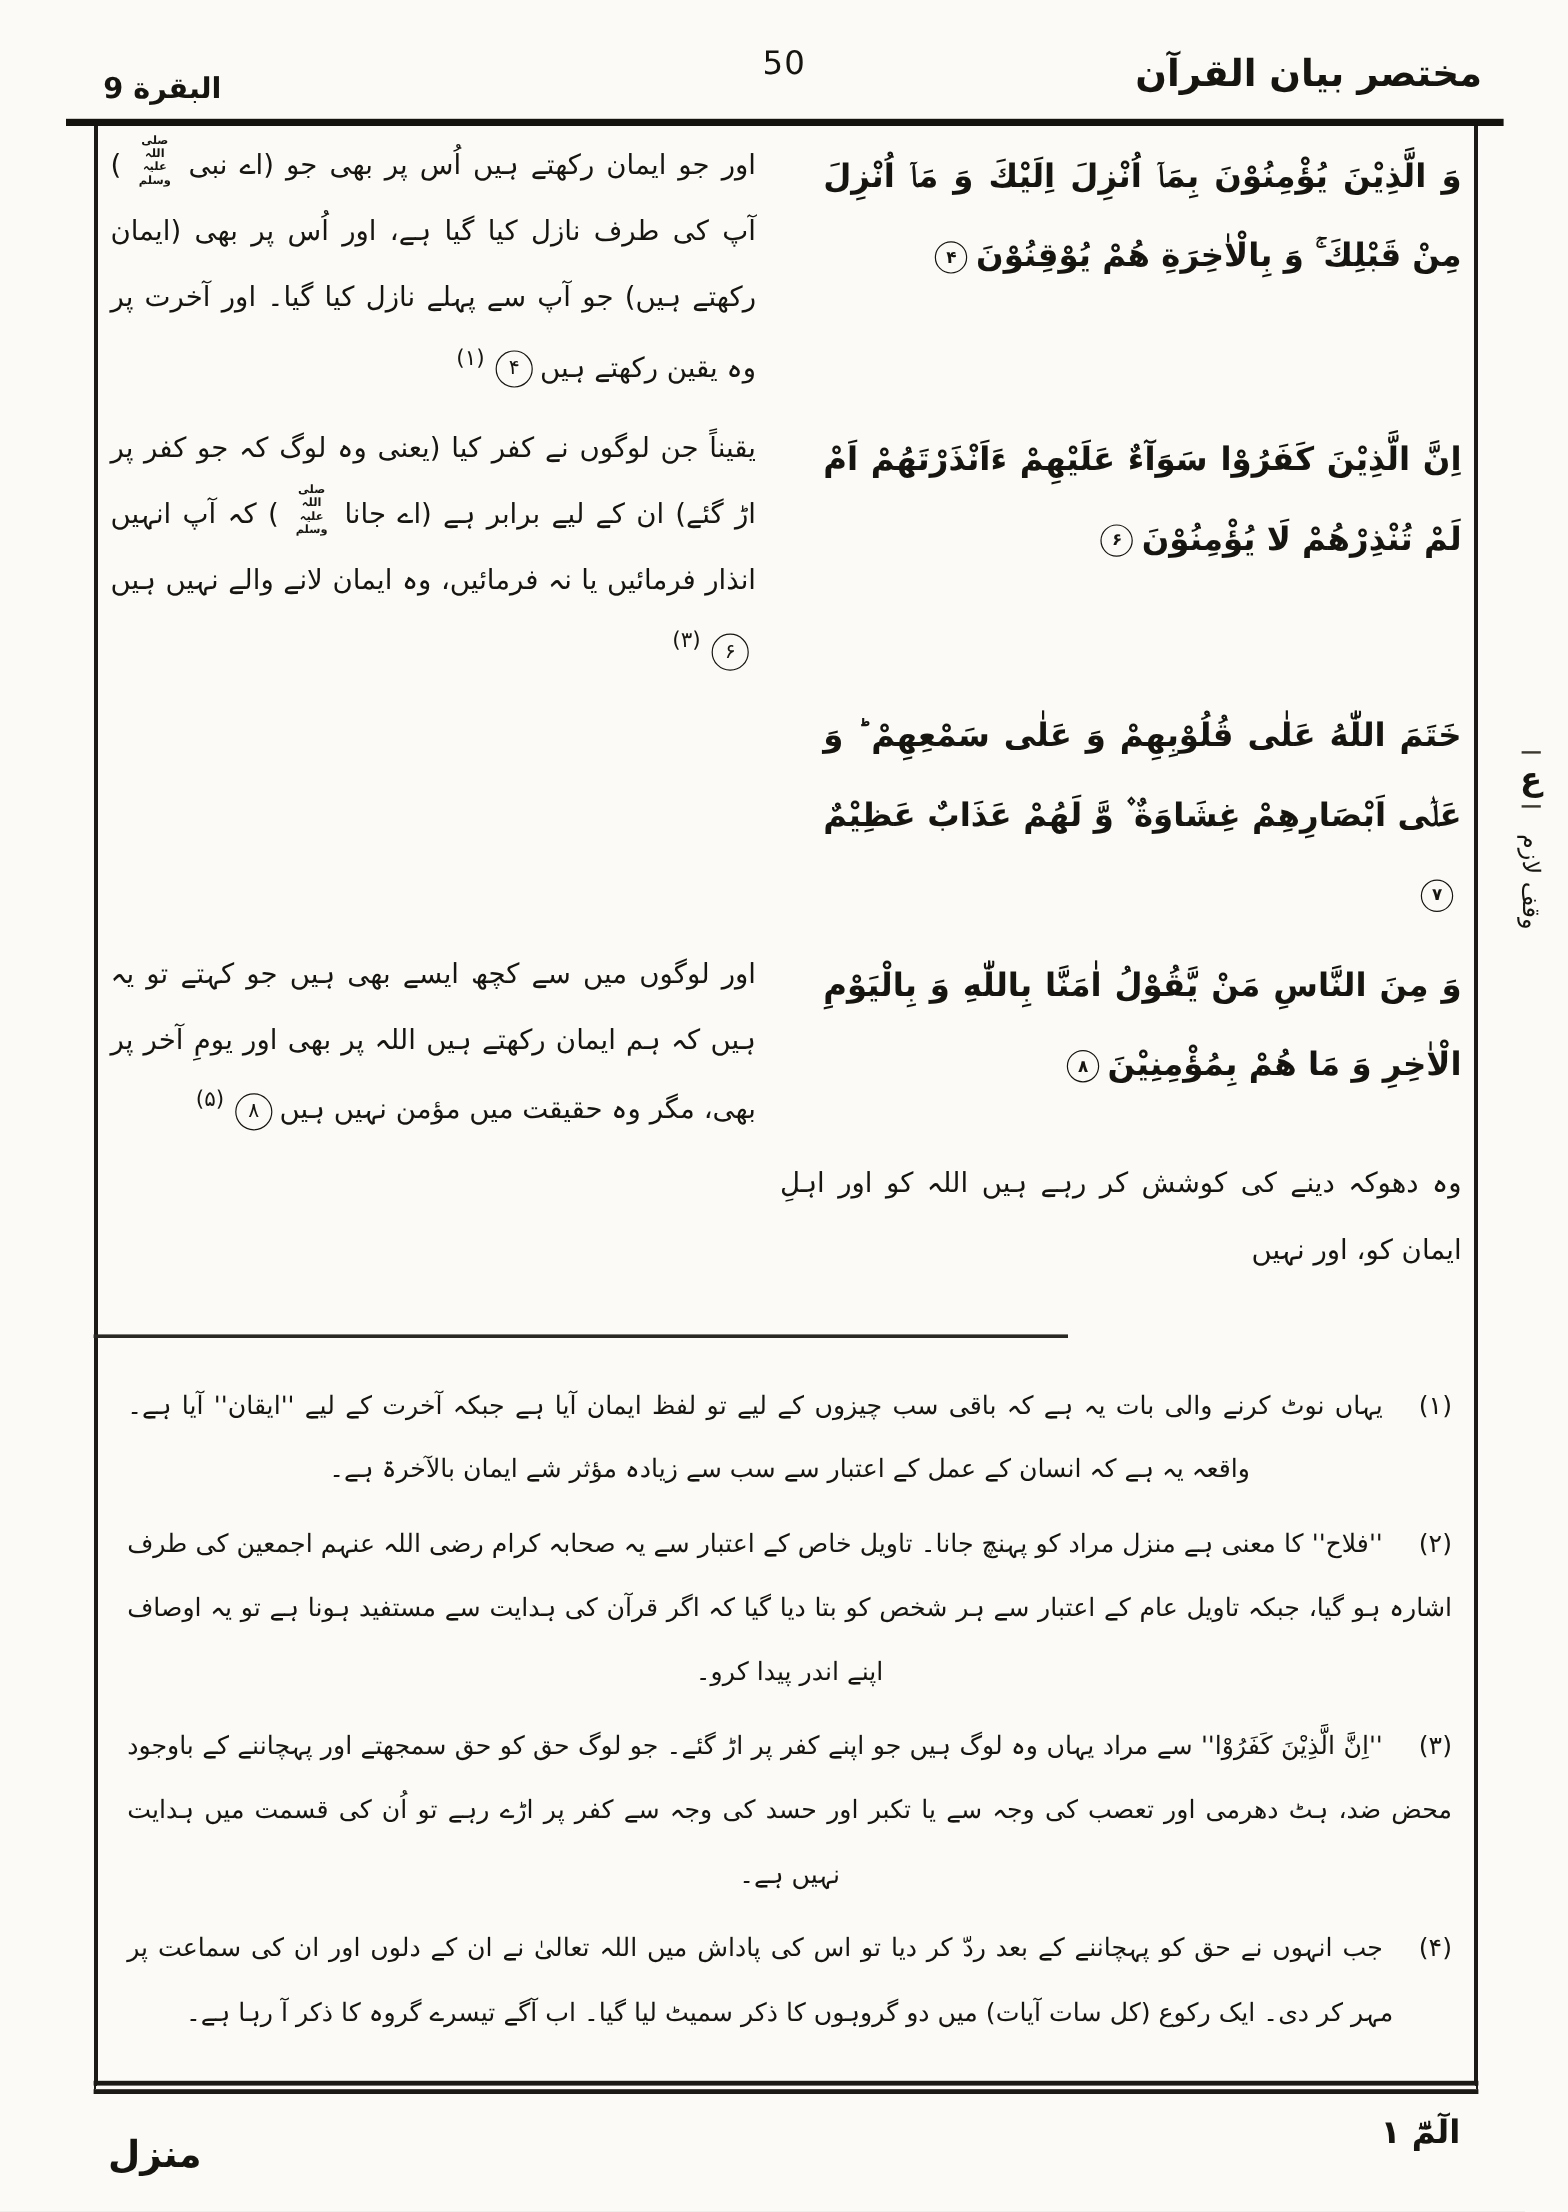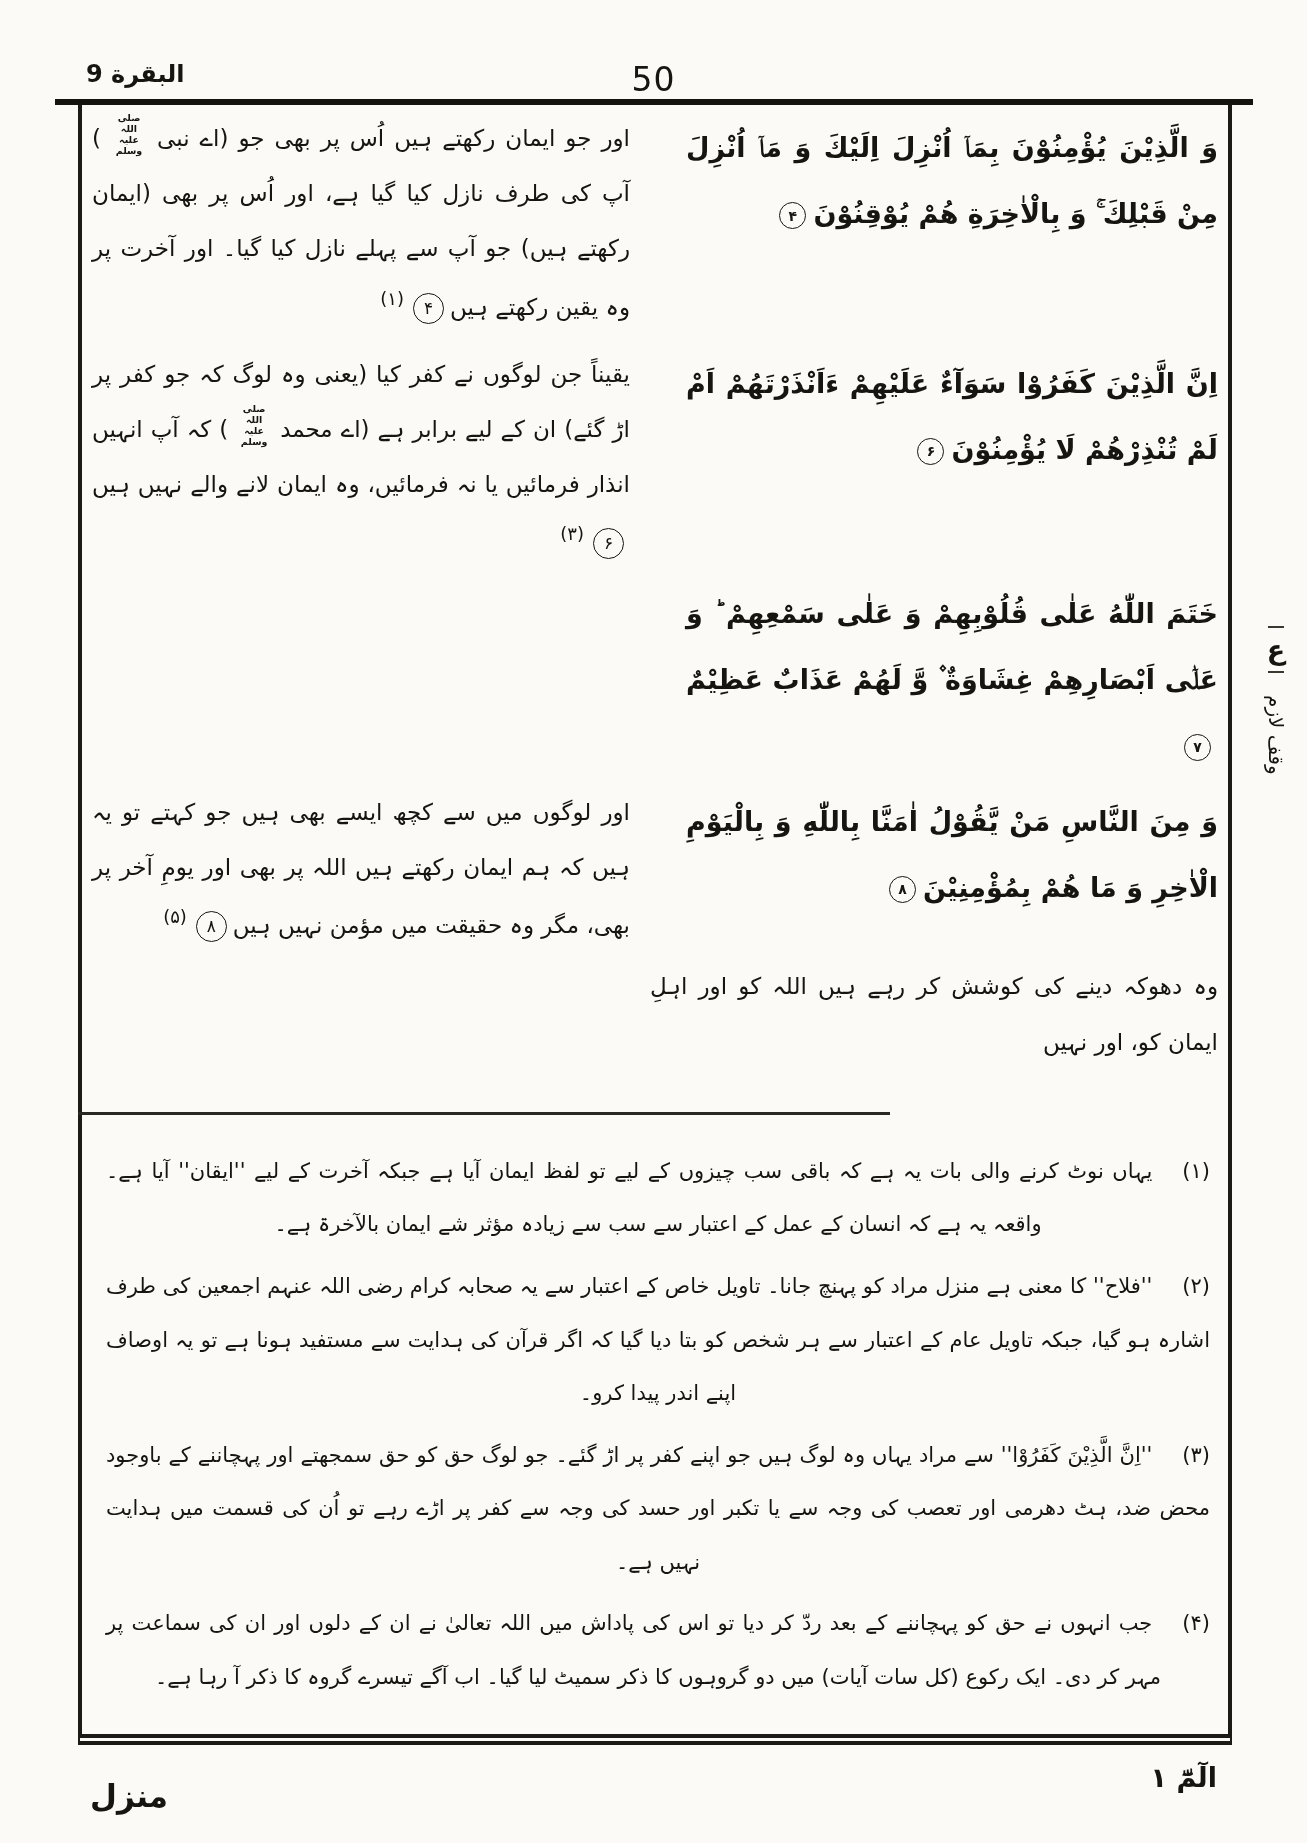--- a/index.html
+++ b/index.html
@@ -8,21 +8,21 @@
     position:relative;
     width:1307px; height:1843px;
     margin:0 auto;
     background:#fbfaf6;
     font-family:"DejaVu Sans", sans-serif;
     color:#17150f;
     overflow:hidden;
   }
   
   .hdr-title   { position:absolute; top:44px; right:72px; font-size:31px; font-weight:bold; direction:rtl; }
-  .hdr-num     { position:absolute; top:60px; left:50%; transform:translateX(-50%); font-size:33px; letter-spacing:1px;text-align:right; }
+  .hdr-num     { position:absolute; top:38px; left:50%; transform:translateX(-50%); font-size:27px; letter-spacing:1px;text-align:right; }
   .hdr-surah   { position:absolute; top:60px; left:86px; font-size:24px; font-weight:bold; direction:rtl; }
   .hdr-rule    { position:absolute; top:99px; left:55px; width:1198px; height:6px; background:#15130e; }
 
   
   .frame {
     position:absolute; top:105px; left:78px;
     width:1154px; height:1640px;
     border-left:4px solid #1c1a14;
     border-right:4px solid #1c1a14;
     border-bottom:11px double #1c1a14;
@@ -96,20 +96,21 @@
 
   
   .ft-manzil { position:absolute; left:90px;  top:1778px; font-size:31px; font-weight:bold; direction:rtl; }
   .ft-juz    { position:absolute; right:90px; top:1762px; font-size:27px; font-weight:bold; direction:rtl; }
 </style>
 </head>
 <body>
 
 <div class="page">
 
+  <div class="hdr-title">مختصر بيان القرآن</div>
   <div class="hdr-num">50</div>
   <div class="hdr-surah">البقرة 9</div>
   <div class="hdr-rule"></div>
 
   <div class="frame">
 
     <div class="verse-row">
       <div class="ar">
         <span>وَ الَّذِيْنَ يُؤْمِنُوْنَ بِمَاۤ اُنْزِلَ اِلَيْكَ وَ مَاۤ اُنْزِلَ مِنْ قَبْلِكَ ۚ وَ بِالْاٰخِرَةِ هُمْ يُوْقِنُوْنَ</span><span class="ayah">۴</span>
       </div>
@@ -121,21 +122,21 @@
     </div>
 
     <div class="verse-row">
     </div>
 
     <div class="verse-row">
       <div class="ar">
         <span>اِنَّ الَّذِيْنَ كَفَرُوْا سَوَآءٌ عَلَيْهِمْ ءَاَنْذَرْتَهُمْ اَمْ لَمْ تُنْذِرْهُمْ لَا يُؤْمِنُوْنَ</span><span class="ayah">۶</span>
       </div>
       <div class="ur">
-        <span>یقیناً جن لوگوں نے کفر کیا (یعنی وہ لوگ کہ جو کفر پر اڑ گئے) ان کے لیے برابر ہے (اے محمد</span>
+        <span>یقیناً جن لوگوں نے کفر کیا (یعنی وہ لوگ کہ جو کفر پر اڑ گئے) ان کے لیے برابر ہے (اے جانا</span>
         <span class="hon">صلی اللہ علیہ وسلم</span>
         <span>) کہ آپ انہیں انذار فرمائیں یا نہ فرمائیں، وہ ایمان لانے والے نہیں ہیں</span><span class="unum">۶</span><span class="fnref">(۳)</span>
       </div>
     </div>
 
     <div class="verse-row">
       <div class="ar">
         <span>خَتَمَ اللّٰهُ عَلٰى قُلُوْبِهِمْ وَ عَلٰى سَمْعِهِمْ ؕ وَ عَلٰۤى اَبْصَارِهِمْ غِشَاوَةٌ ۫ وَّ لَهُمْ عَذَابٌ عَظِيْمٌ</span><span class="ayah">۷</span>
       </div>
     </div>

